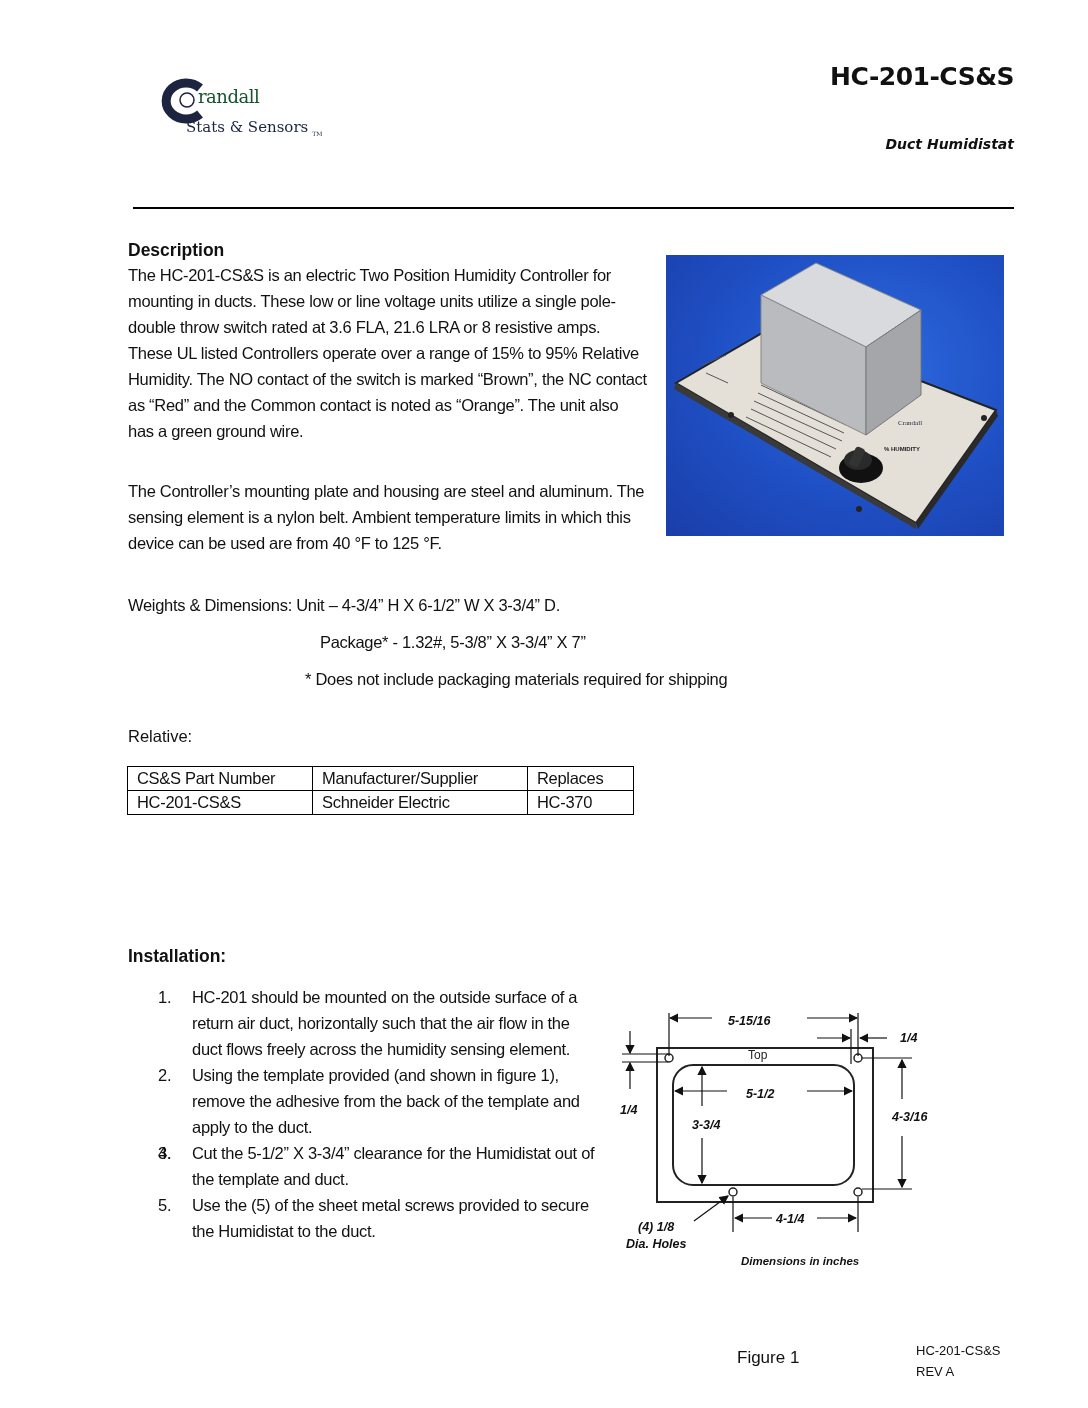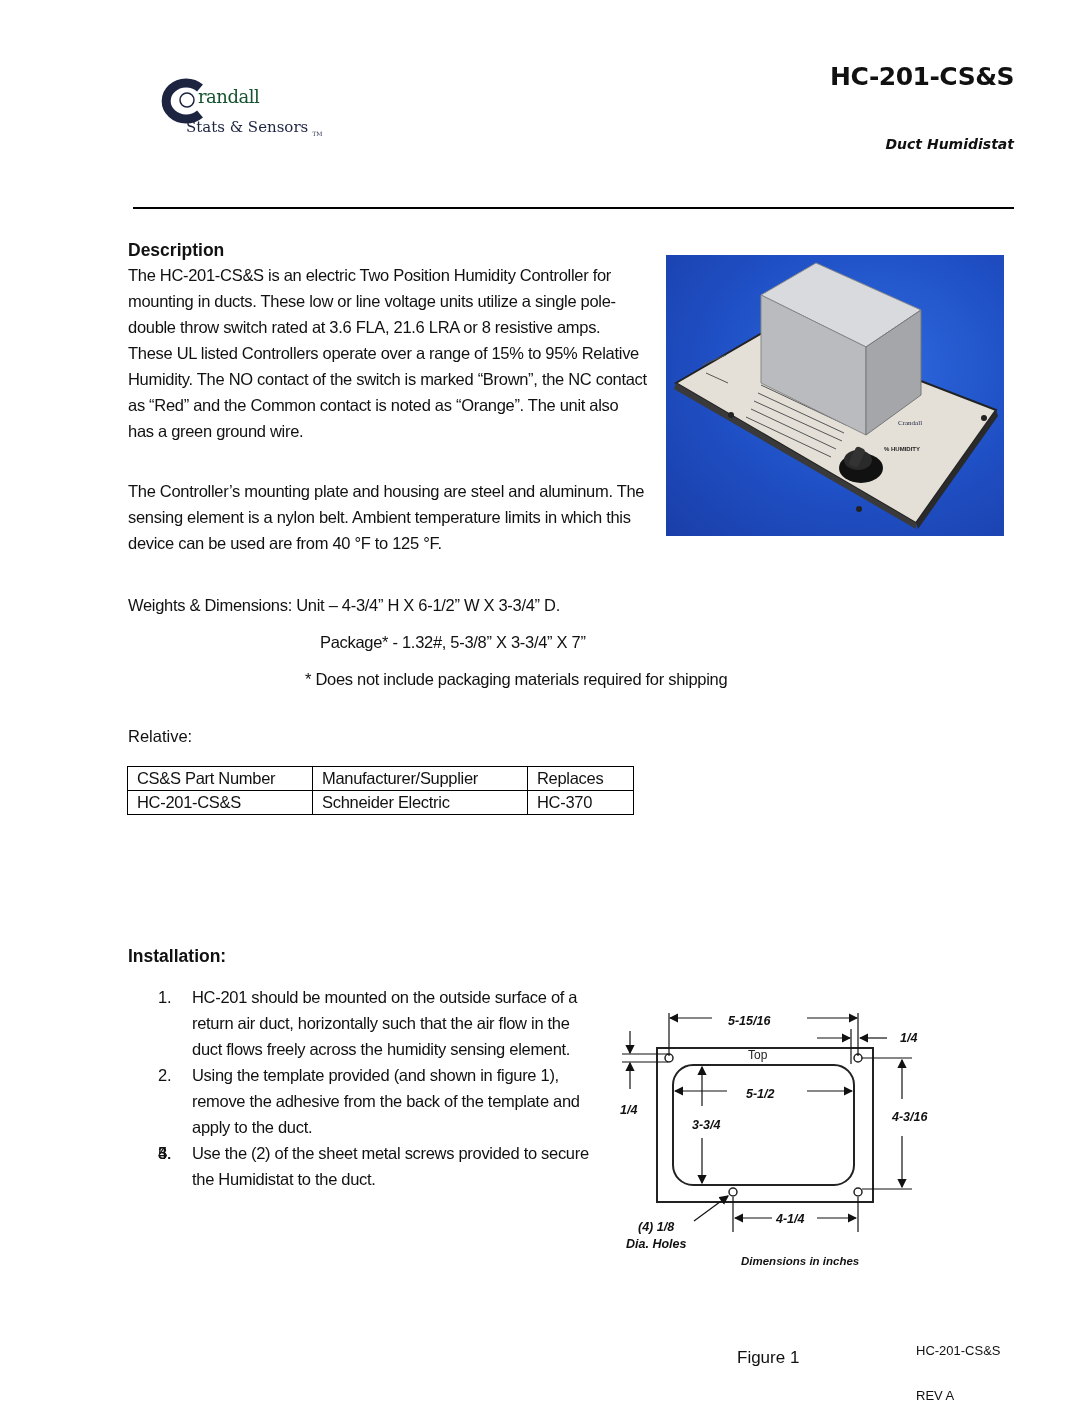--- a/index.html
+++ b/index.html
@@ -47,21 +47,21 @@
     #install-heading { left: 128px; top: 946px; }
     #install-list { left: 158px; top: 984px; width: 440px; margin: 0; padding: 0; list-style: none; }
     #install-list li { position: relative; padding-left: 34px; }
     #install-list li .num { position: absolute; left: 0; top: 0; }
 
     #figure { left: 612px; top: 996px; width: 330px; height: 280px; }
     #figure-caption { left: 737px; top: 1348px; font-size: 17px; }
     .fig-label { font-size: 12.5px; font-weight: bold; font-style: italic; fill: #111; font-family: "Liberation Sans", sans-serif; }
 
     #footer-code { left: 916px; top: 1343px; font-size: 13px; }
-    #footer-rev { left: 916px; top: 1364px; font-size: 13px; margin-top: 24px; }
+    #footer-rev { left: 916px; top: 1364px; font-size: 13px; }
   </style>
 </head>
 <body>
 
 <div id="logo" class="abs">
   <svg class="big-c" viewBox="0 0 46 46">
     <path d="M40 10 A20 18 0 1 0 40 36" fill="none" stroke="#1c2440" stroke-width="9"></path>
     <circle cx="27" cy="22" r="7" fill="none" stroke="#1c2440" stroke-width="1.5"></circle>
     <path d="M18 10 A12 10 0 0 1 38 10" fill="none" stroke="#1c2440" stroke-width="1" stroke-dasharray="1.5 1.5"></path>
   </svg>
@@ -128,22 +128,22 @@
     <td>HC-370</td>
   </tr>
 </tbody>
   </table>
 
 <div id="install-heading" class="abs heading">Installation:</div>
 <ol id="install-list" class="abs body-text">
   <li><span class="num">1.</span><span>HC-201 should be mounted on the outside surface of a return air duct, horizontally such that the air flow in the duct flows freely across the humidity sensing element.</span></li>
   <li><span class="num">2.</span><span>Using the template provided (and shown in figure 1), remove the adhesive from the back of the template and apply to the duct.</span></li>
   <li><span class="num">3.</span></li>
-  <li><span class="num">4.</span></li>
-  <li><span class="num">5.</span><span>Use the (2) of the sheet metal screws provided to secure the Humidistat to the duct.</span></li>
+  <li><span class="num">4.</span><span>Cut the 5-1/2” X 3-3/4” clearance for the Humidistat out of the template and duct.</span></li>
+  <li><span class="num">5.</span><span>Use the (5) of the sheet metal screws provided to secure the Humidistat to the duct.</span></li>
 </ol>
 
 <div id="figure" class="abs">
   <svg width="330" height="280" viewBox="0 0 330 280">
     <defs>
       <marker id="ah" markerWidth="8" markerHeight="8" refX="7" refY="4" orient="auto">
         <path d="M0,0 L8,4 L0,8 z" fill="#111"></path>
       </marker>
     </defs>
 

